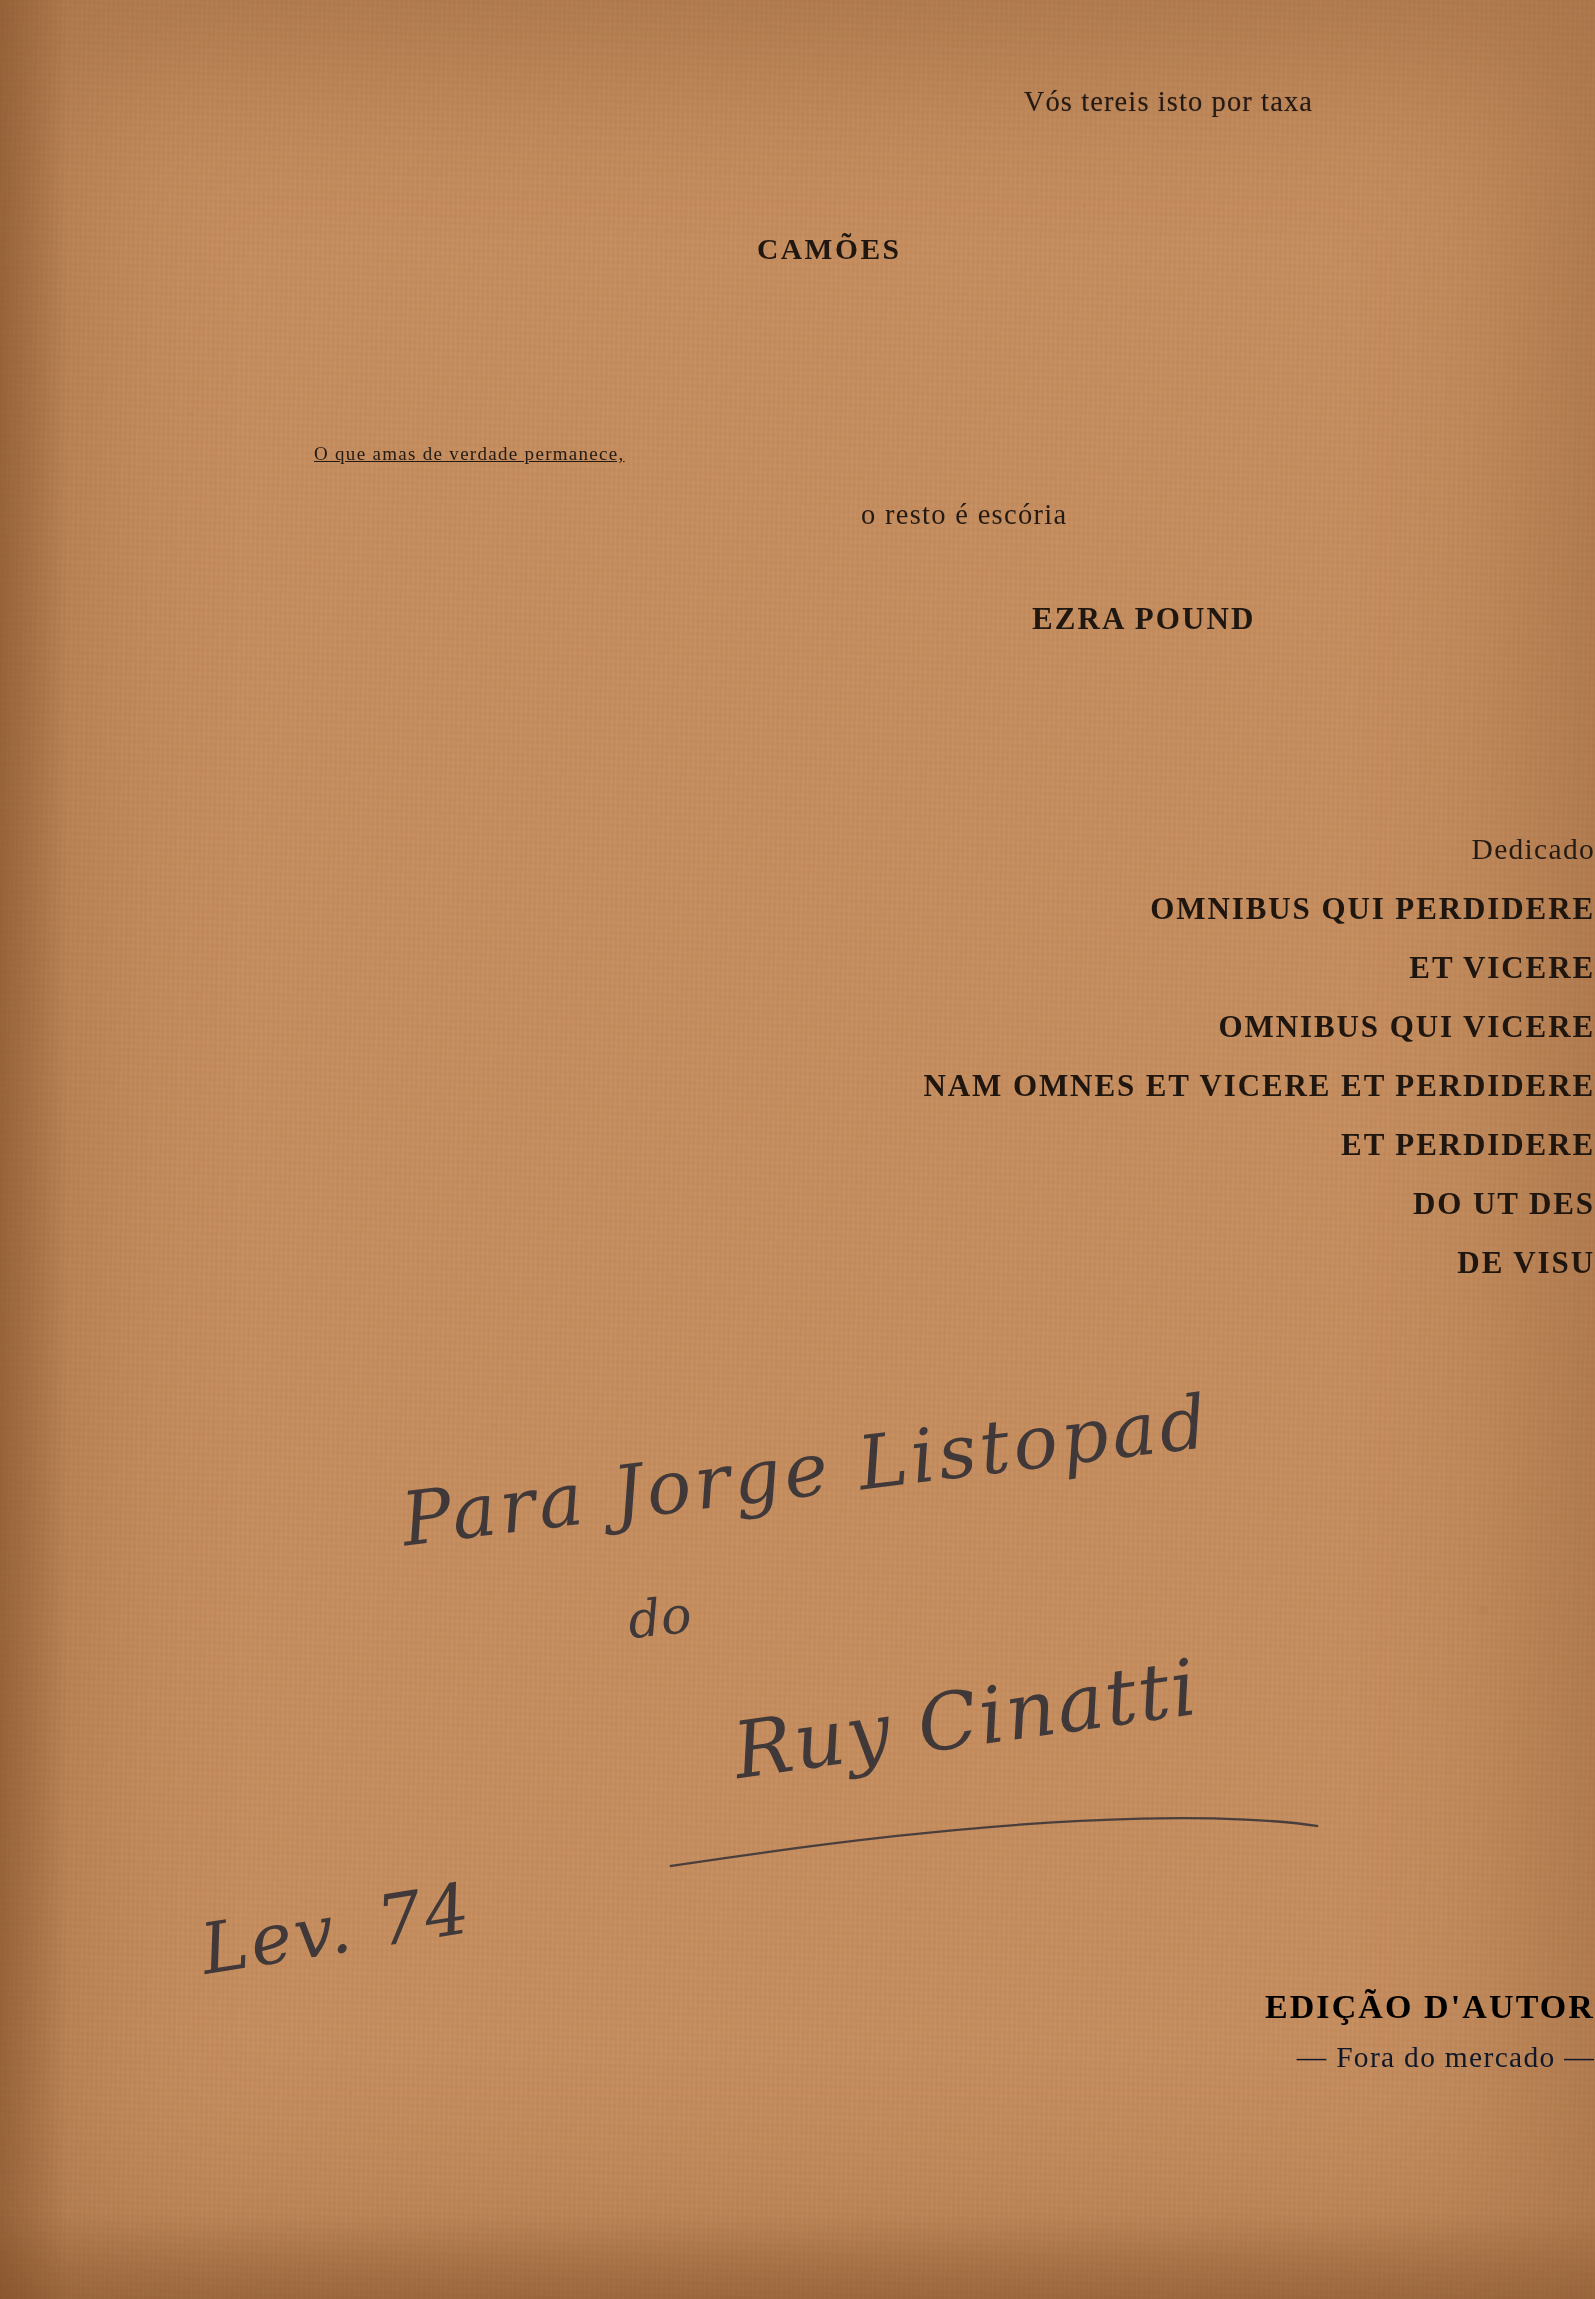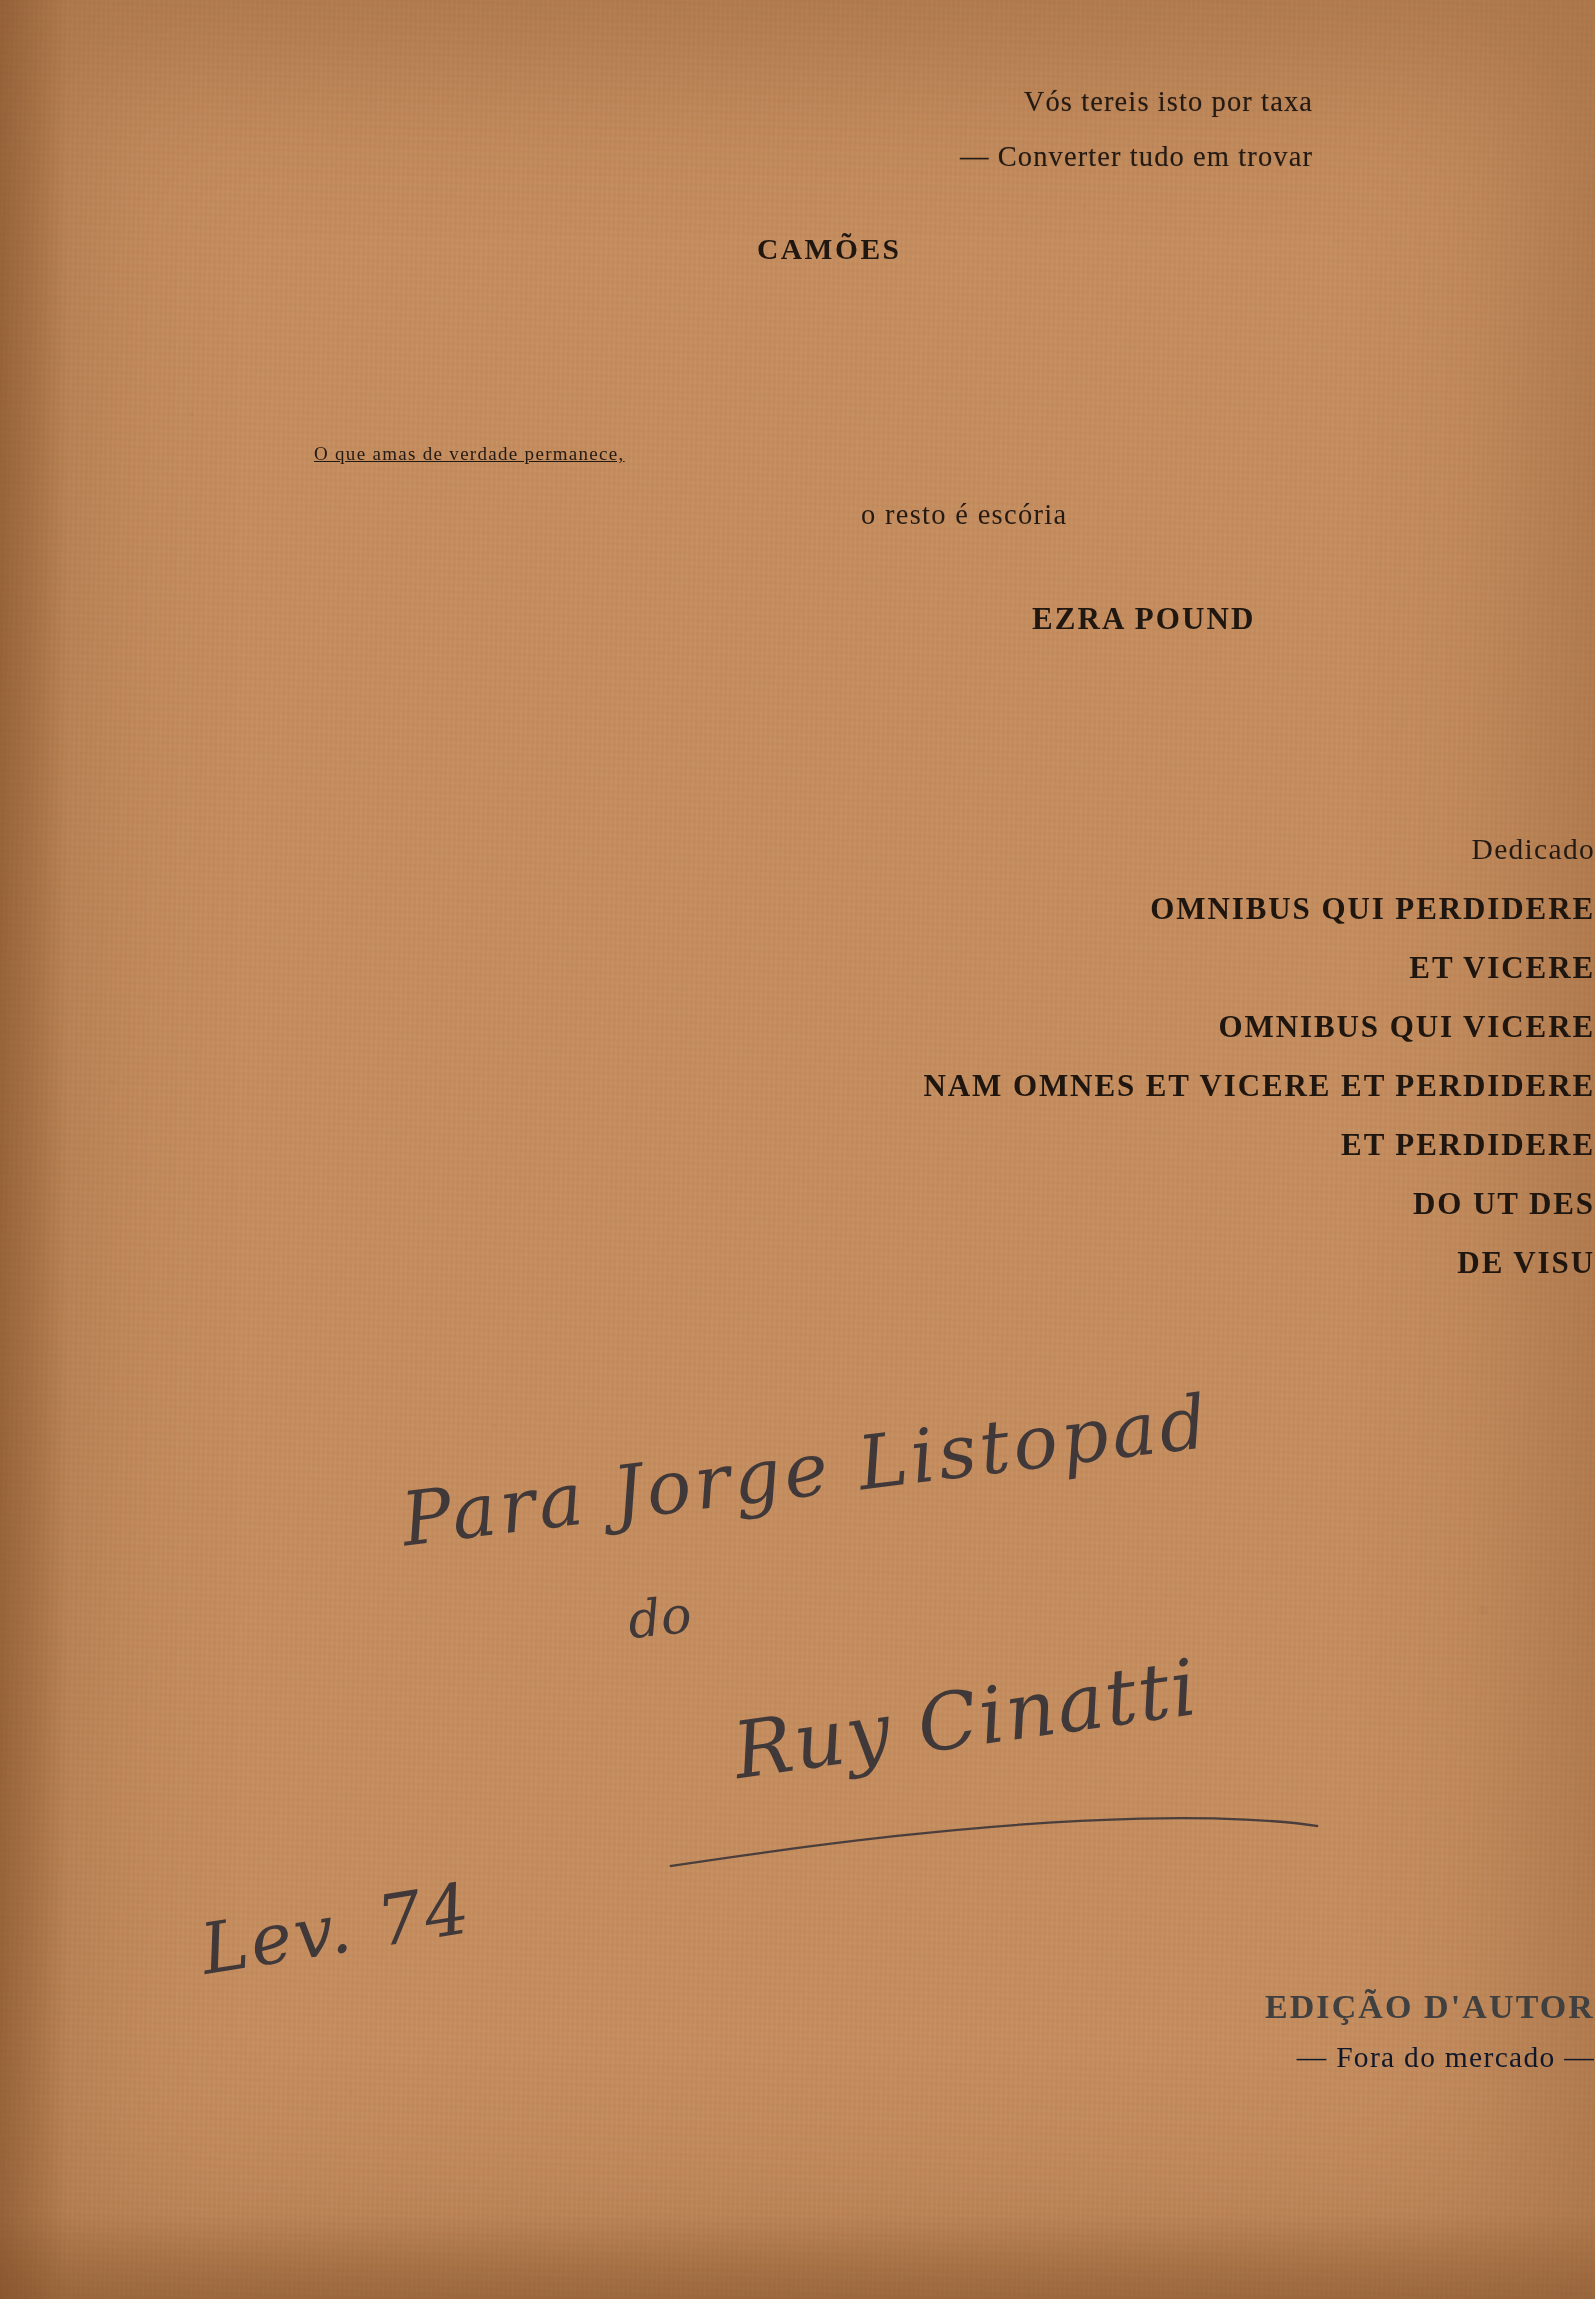--- a/index.html
+++ b/index.html
@@ -216,21 +216,21 @@
     position: absolute;
     left: 0;
     top: 1988px;
     width: 100%;
     text-align: center;
   }
   .imprint .pub {
     font-size: 34px;
     font-weight: bold;
     letter-spacing: 2.1px;
-    color: #404040;
+    color: #000000;
   }
   .imprint .sub {
     margin-top: 15px;
     font-size: 29.5px;
     letter-spacing: 1.3px;
     color: #0f172a;
   }
   .imprint .note {
     margin-top: 55px;
     font-size: 29.5px;
@@ -250,21 +250,20 @@
   <div class="grain"></div>
   <div class="grain2"></div>
   <div class="edge-left"></div>
   <div class="edge-bottom"></div>
   <div class="vignette"></div>
 
   <div class="content">
 
     <div class="epi1">
       <div class="tw line">Vós tereis isto por taxa</div>
-      <div class="tw line">— Converter tudo em trovar</div>
     </div>
     <div class="tw attrib1">CAMÕES</div>
 
     <div class="tw epi2-l1">O que amas de verdade permanece,</div>
     <div class="tw epi2-l2">o resto é escória</div>
     <div class="tw attrib2">EZRA POUND</div>
 
     <div class="dedic">
       <div class="tw ded-word">Dedicado</div>
       <div class="tw ded-line">OMNIBUS  QUI PERDIDERE</div>

